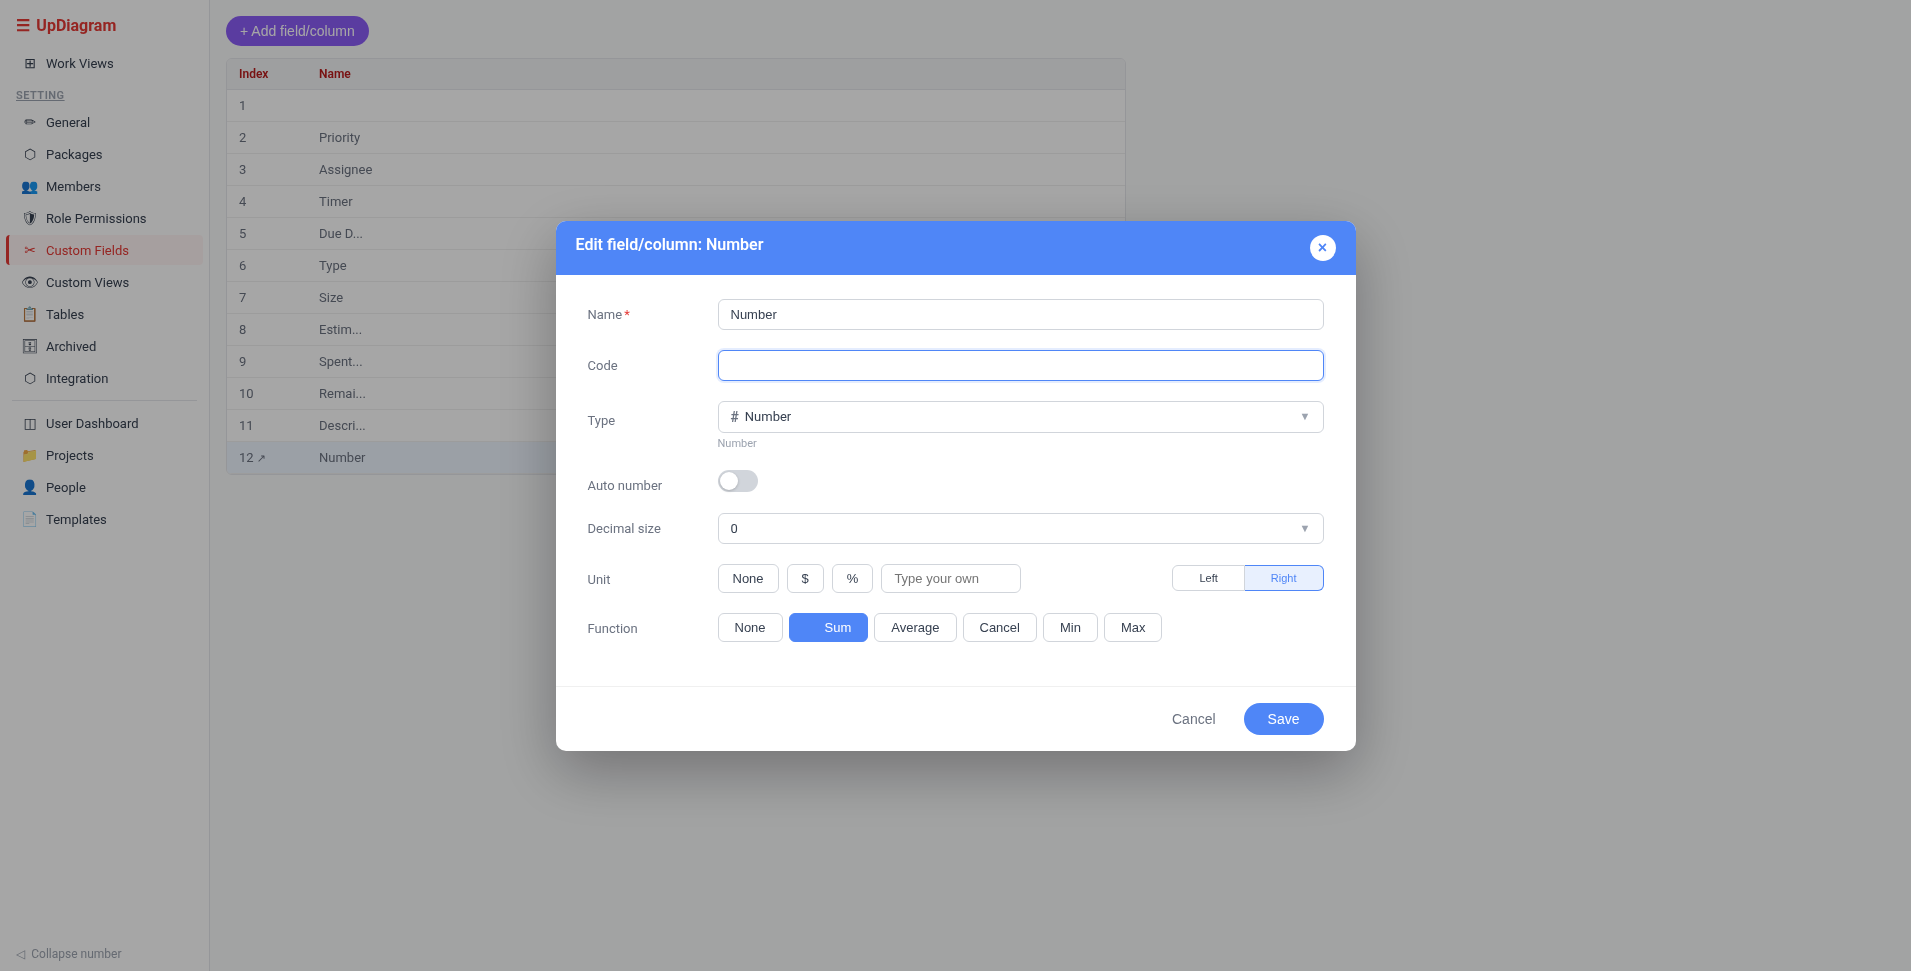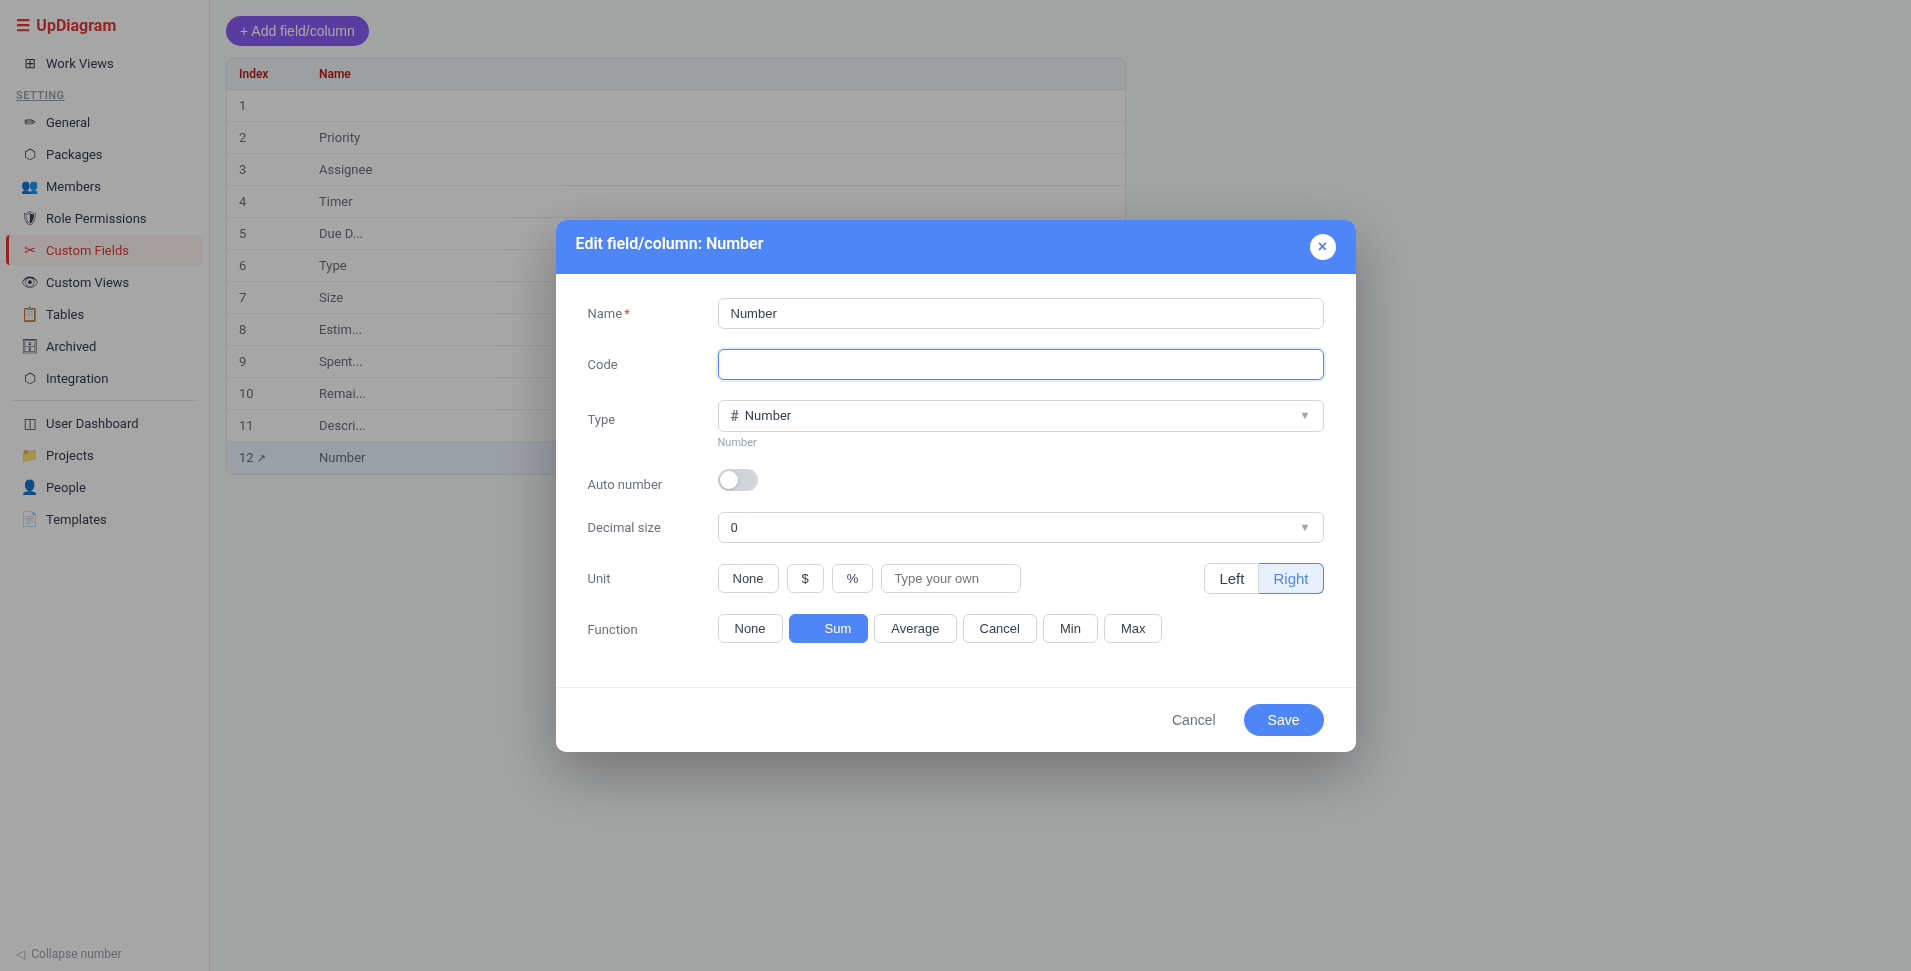--- a/index.html
+++ b/index.html
@@ -185,21 +185,21 @@
       cursor: pointer; color: #374151;
     }
     .unit-input {
       border: 1px solid #d1d5db; border-radius: 6px;
       padding: 6px 12px; font-size: 13px; color: #9ca3af;
       width: 140px; outline: none;
     }
     .unit-position-group { display: flex; margin-left: auto; }
     .pos-btn {
       border: 1px solid #d1d5db;
-      padding: 6px 14px; font-size: 15px; background: #fff;
+      padding: 6px 26px; font-size: 11px; background: #fff;
       cursor: pointer; color: #374151;
     }
     .pos-btn:first-child { border-radius: 6px 0 0 6px; }
     .pos-btn:last-child { border-radius: 0 6px 6px 0; border-left: none; }
     .pos-btn.active { background: #e8f0fe; color: #4f86f7; border-color: #4f86f7; }
 
     
     .func-row {
       display: flex; align-items: center; gap: 6px; flex: 1;
     }

